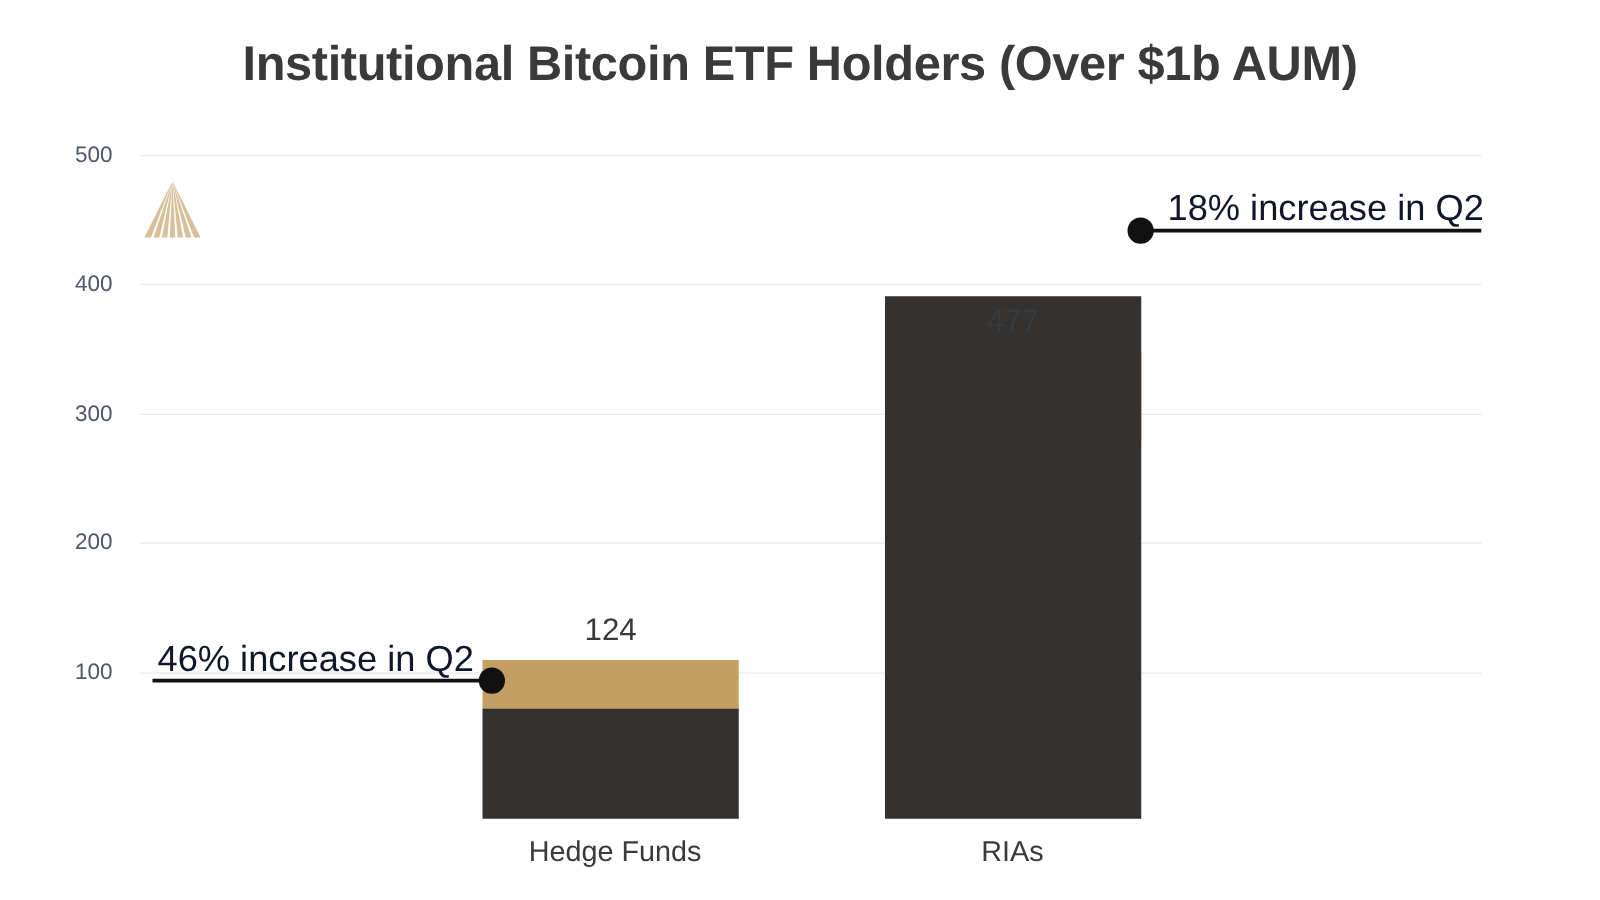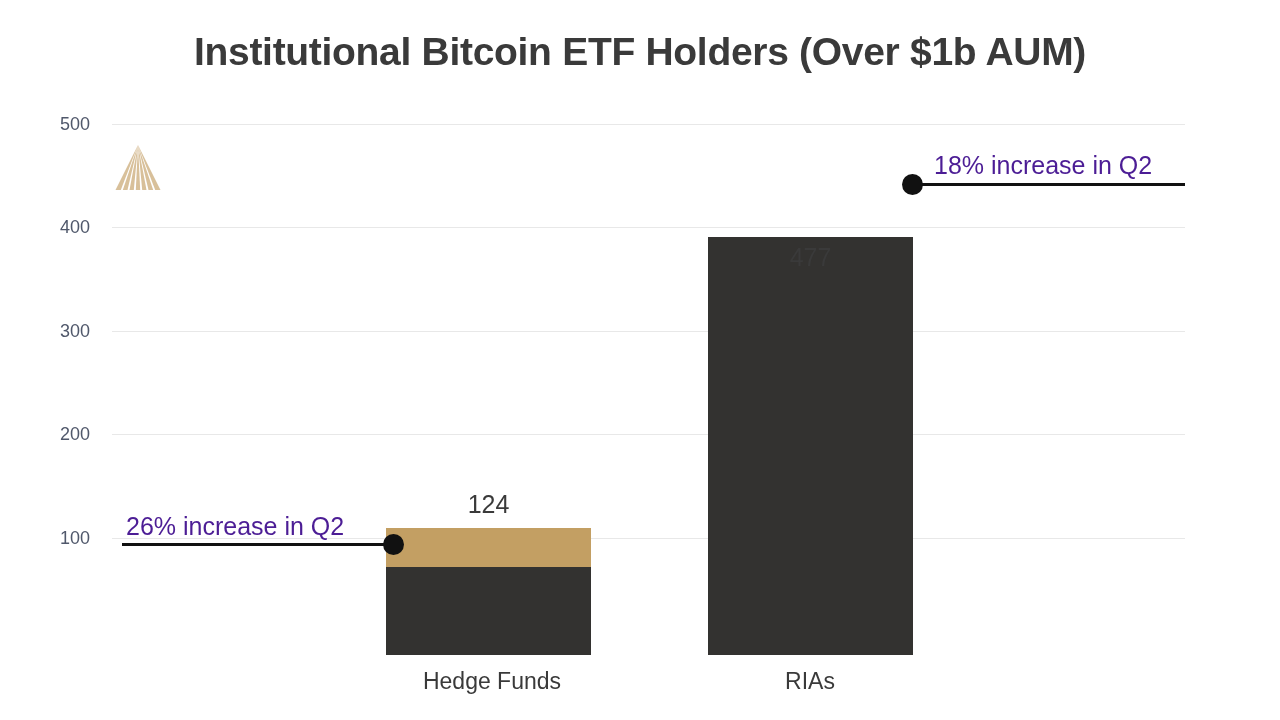--- a/index.html
+++ b/index.html
@@ -109,22 +109,22 @@
   }
   .annotation-dot {
     position: absolute;
     width: 21px;
     height: 21px;
     border-radius: 50%;
     background: #111111;
   }
   .annotation-text {
     position: absolute;
-    font-size: 25px;
-    color: #4c1d95;
+    font-size: 29px;
+    color: #0f172a;
     white-space: nowrap;
   }
 
   
   #river-logo {
     position: absolute;
     left: 112px;
     top: 143px;
     display: flex;
     align-items: center;
@@ -191,20 +191,20 @@
 </div>
 
 <div>
   <span class="x-cat-label" style="left:492px">Hedge Funds</span>
   <span class="x-cat-label" style="left:810px">RIAs</span>
 </div>
 
 <div class="annotation">
   <div class="annotation-line" style="left:122px; top:543px; width:275px;"></div>
   <div class="annotation-dot" style="left:383px; top:534px;"></div>
-  <span class="annotation-text" style="left:126px; top:512px;">26% increase in Q2</span>
+  <span class="annotation-text" style="left:126px; top:512px;">46% increase in Q2</span>
 </div>
 
 <div class="annotation">
   <div class="annotation-line" style="left:913px; top:183px; width:272px;"></div>
   <div class="annotation-dot" style="left:902px; top:174px;"></div>
   <span class="annotation-text" style="left:934px; top:151px;">18% increase in Q2</span>
 </div>
 
 </body></html>

